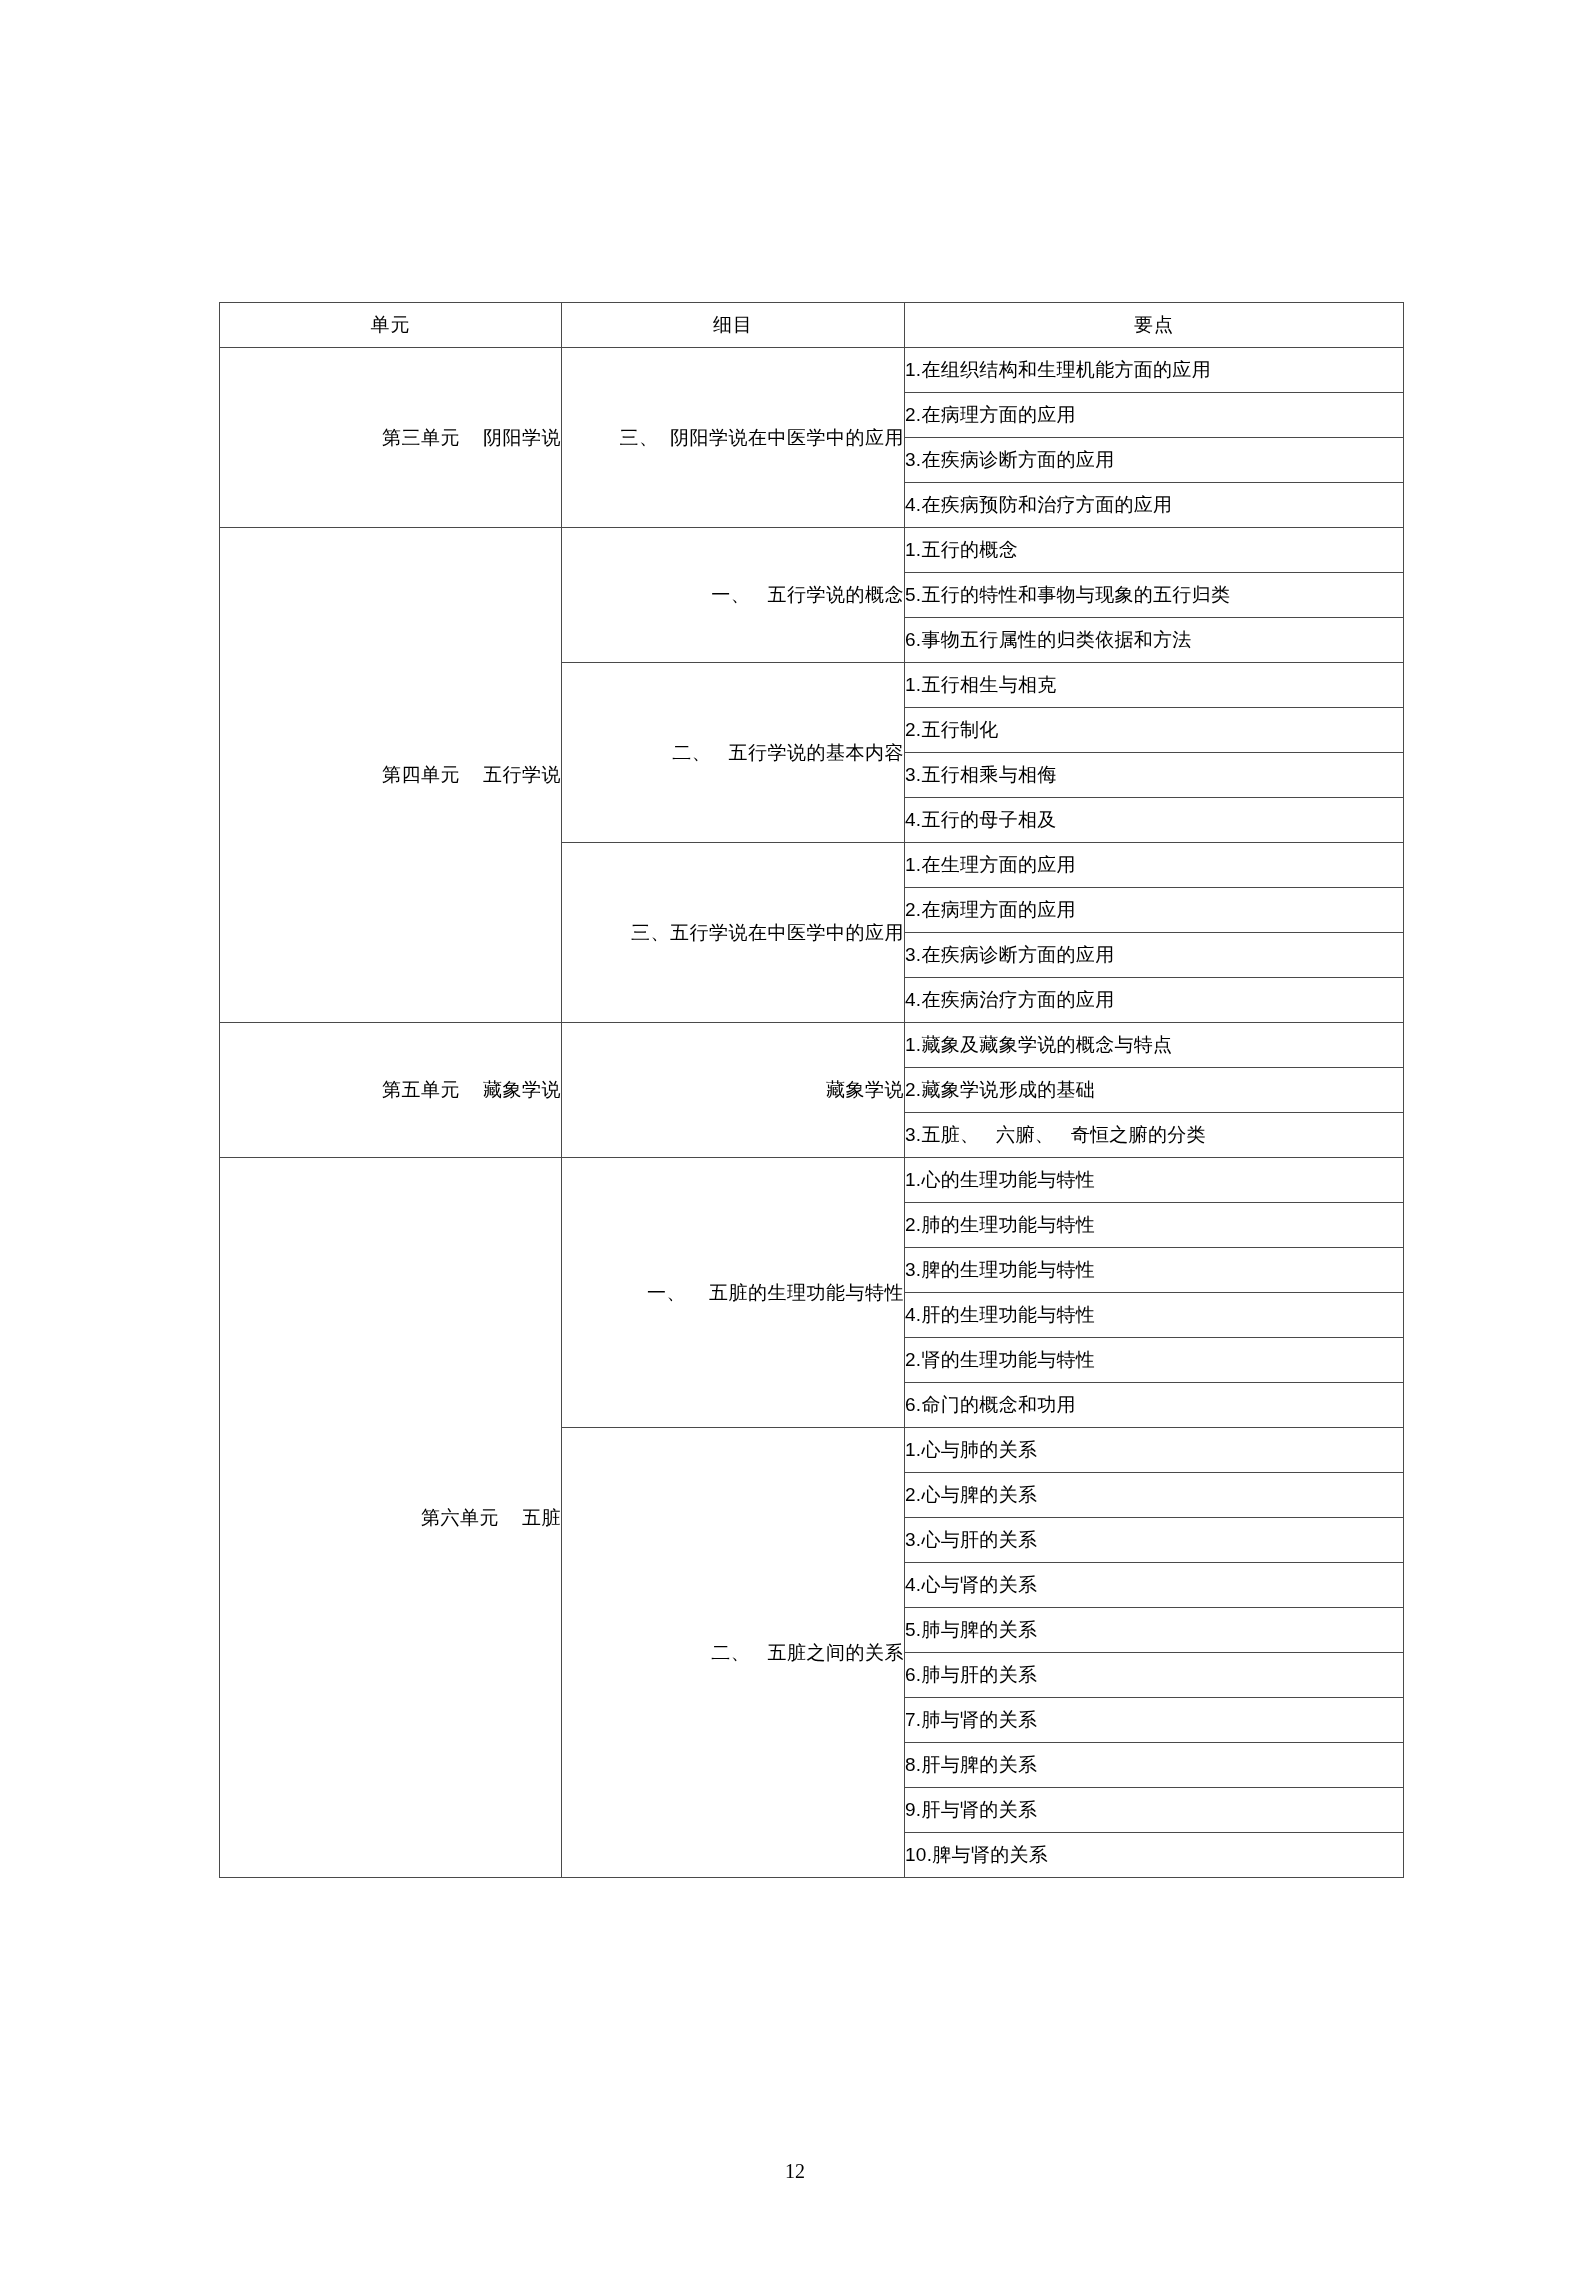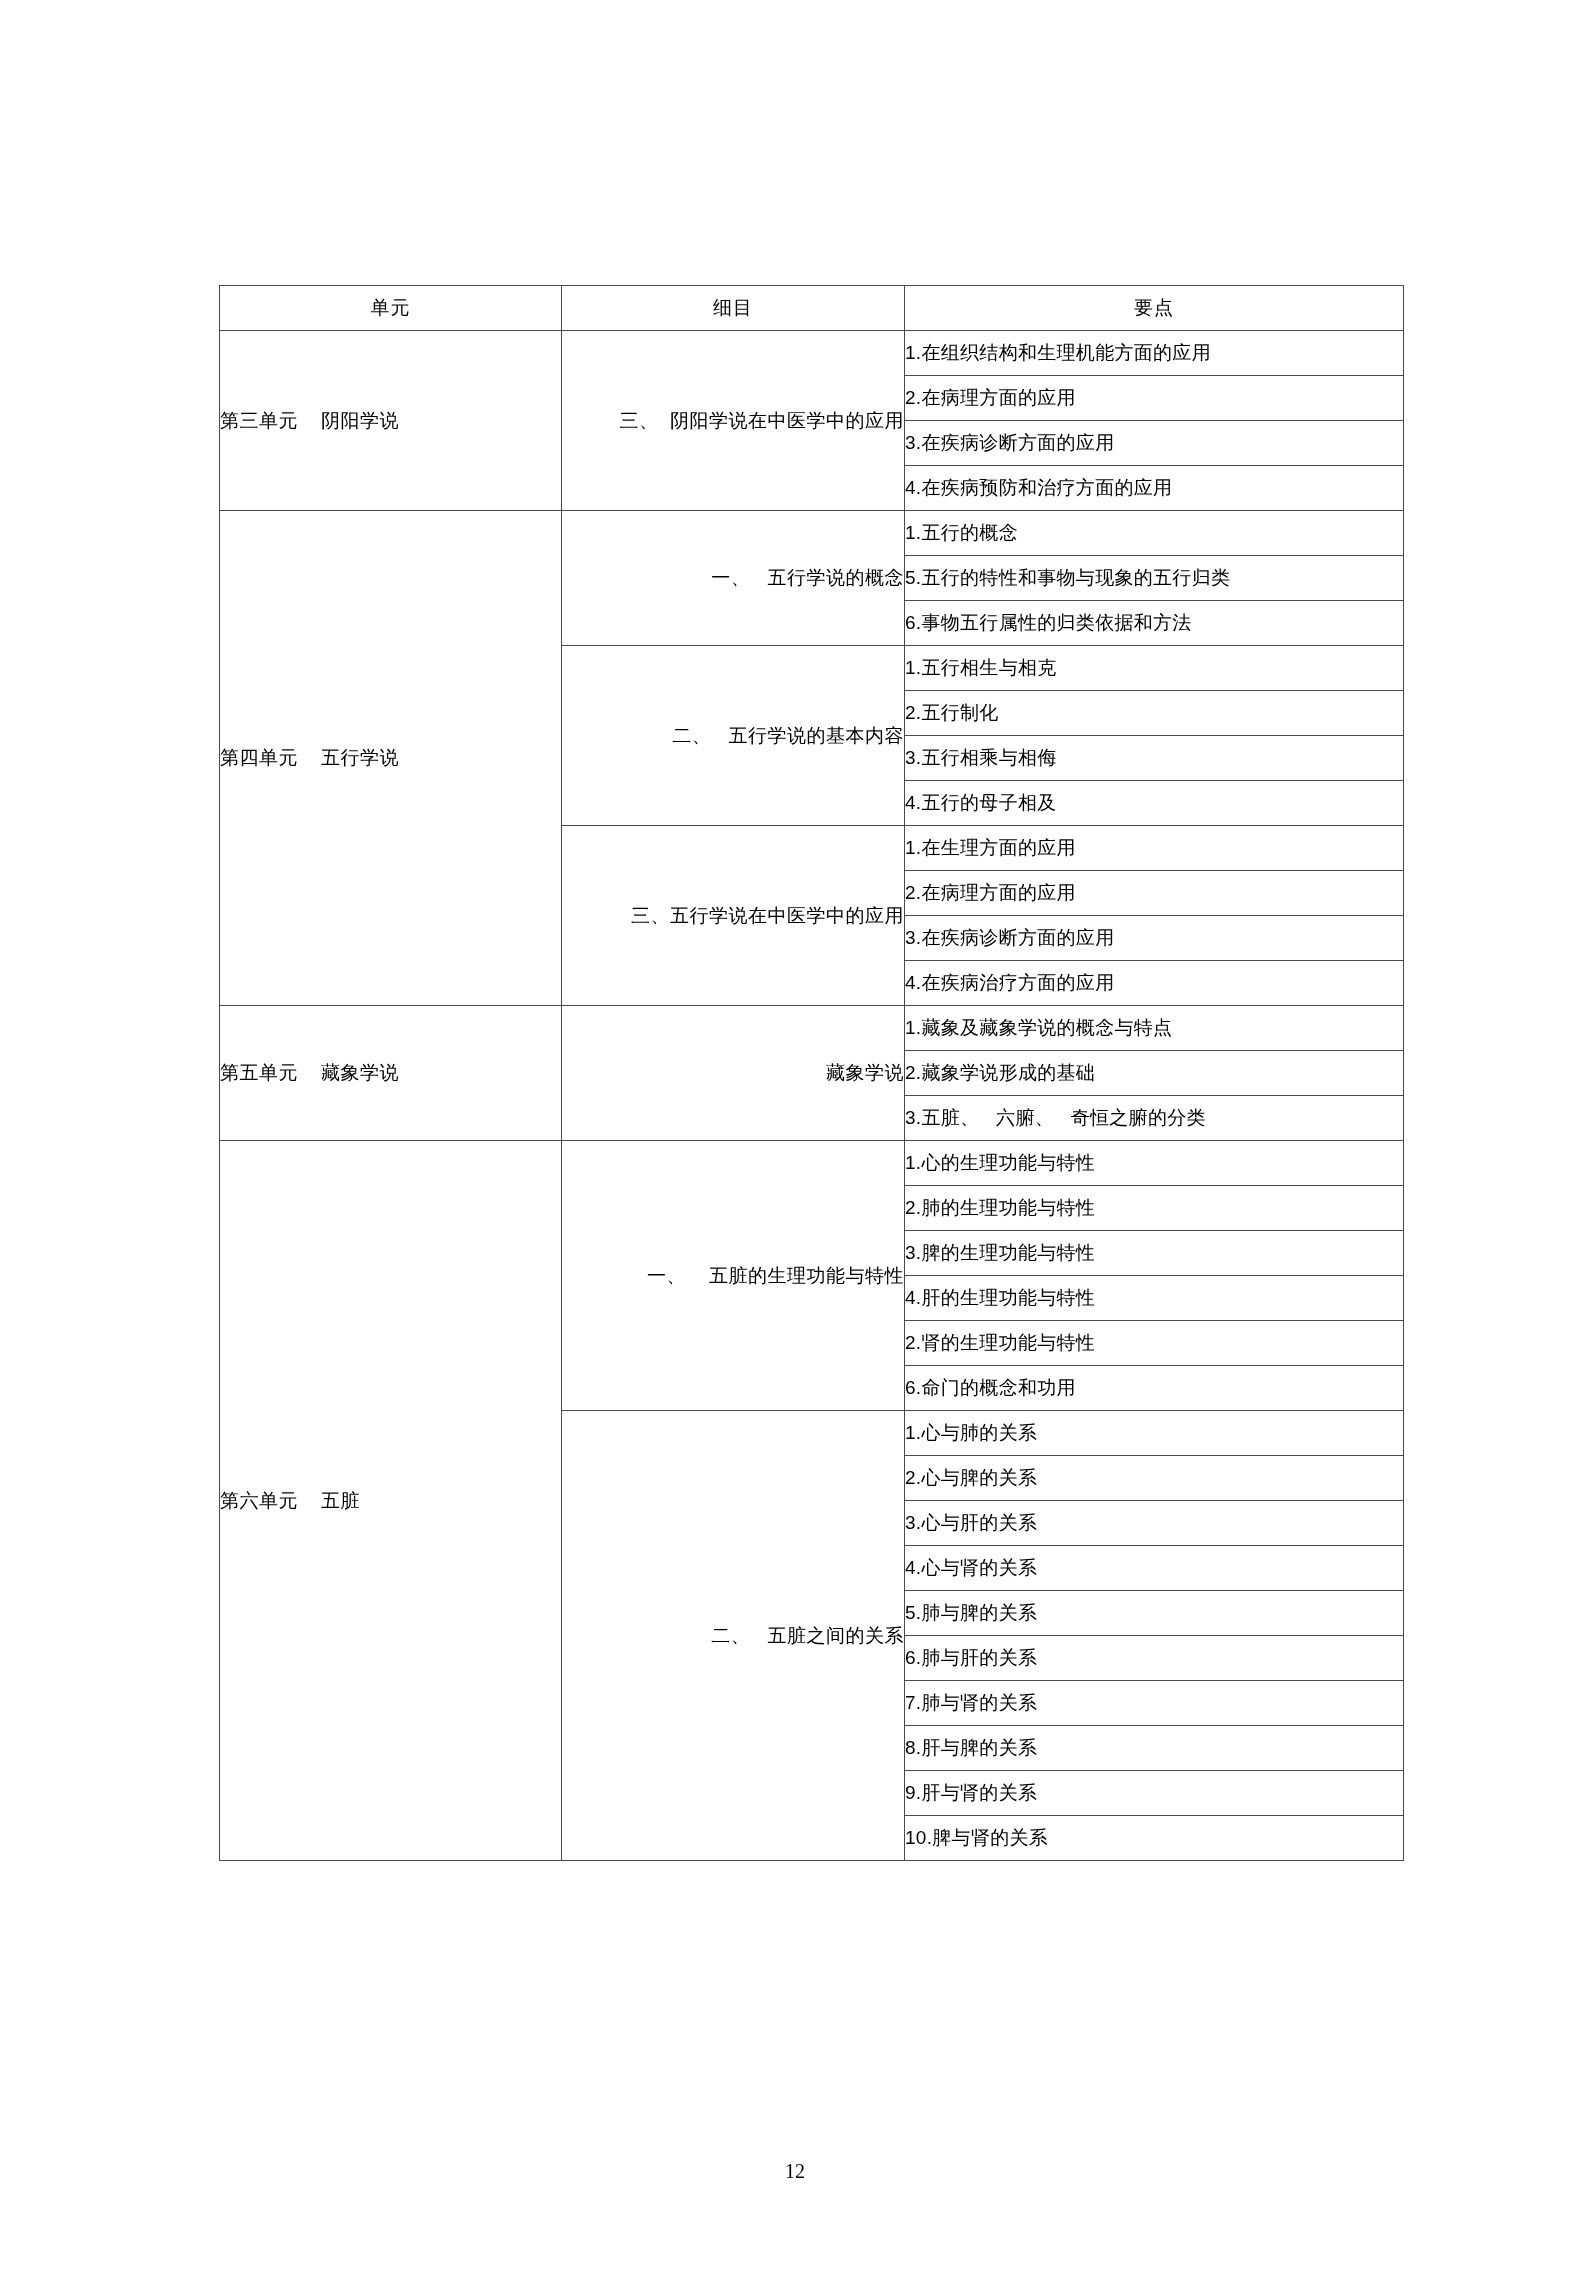--- a/index.html
+++ b/index.html
@@ -21,21 +21,21 @@
     position: absolute;
     left: 0; top: 0;
     width: 1590px;
     height: 2291px;
   }
 
   
   #syllabus-table {
     position: absolute;
     left: 219px;
-    top: 285px;
+    top: 302px;
     width: 1184px;
     border-collapse: collapse;
     table-layout: fixed;
     border-radius: 31px;
   }
 
   #syllabus-table col.c-unit   { width: 342px; }
   #syllabus-table col.c-detail { width: 343px; }
   #syllabus-table col.c-point  { width: 499px; }
 
@@ -50,21 +50,21 @@
   }
 
   .hdr-cell {
     text-align: center;
     height: 45px;
     font-size: 20px;
     letter-spacing: 0.9px;
   }
 
   .unit-cell {
-    text-align: left;
+    text-align: right;
     padding: 0 0 0 14.5px;
     font-size: 20px;
     letter-spacing: 0.5px;
     white-space: pre;
   }
 
   .detail-cell {
     text-align: right;
     padding: 0 0 0 14.5px;
     font-size: 19px;

